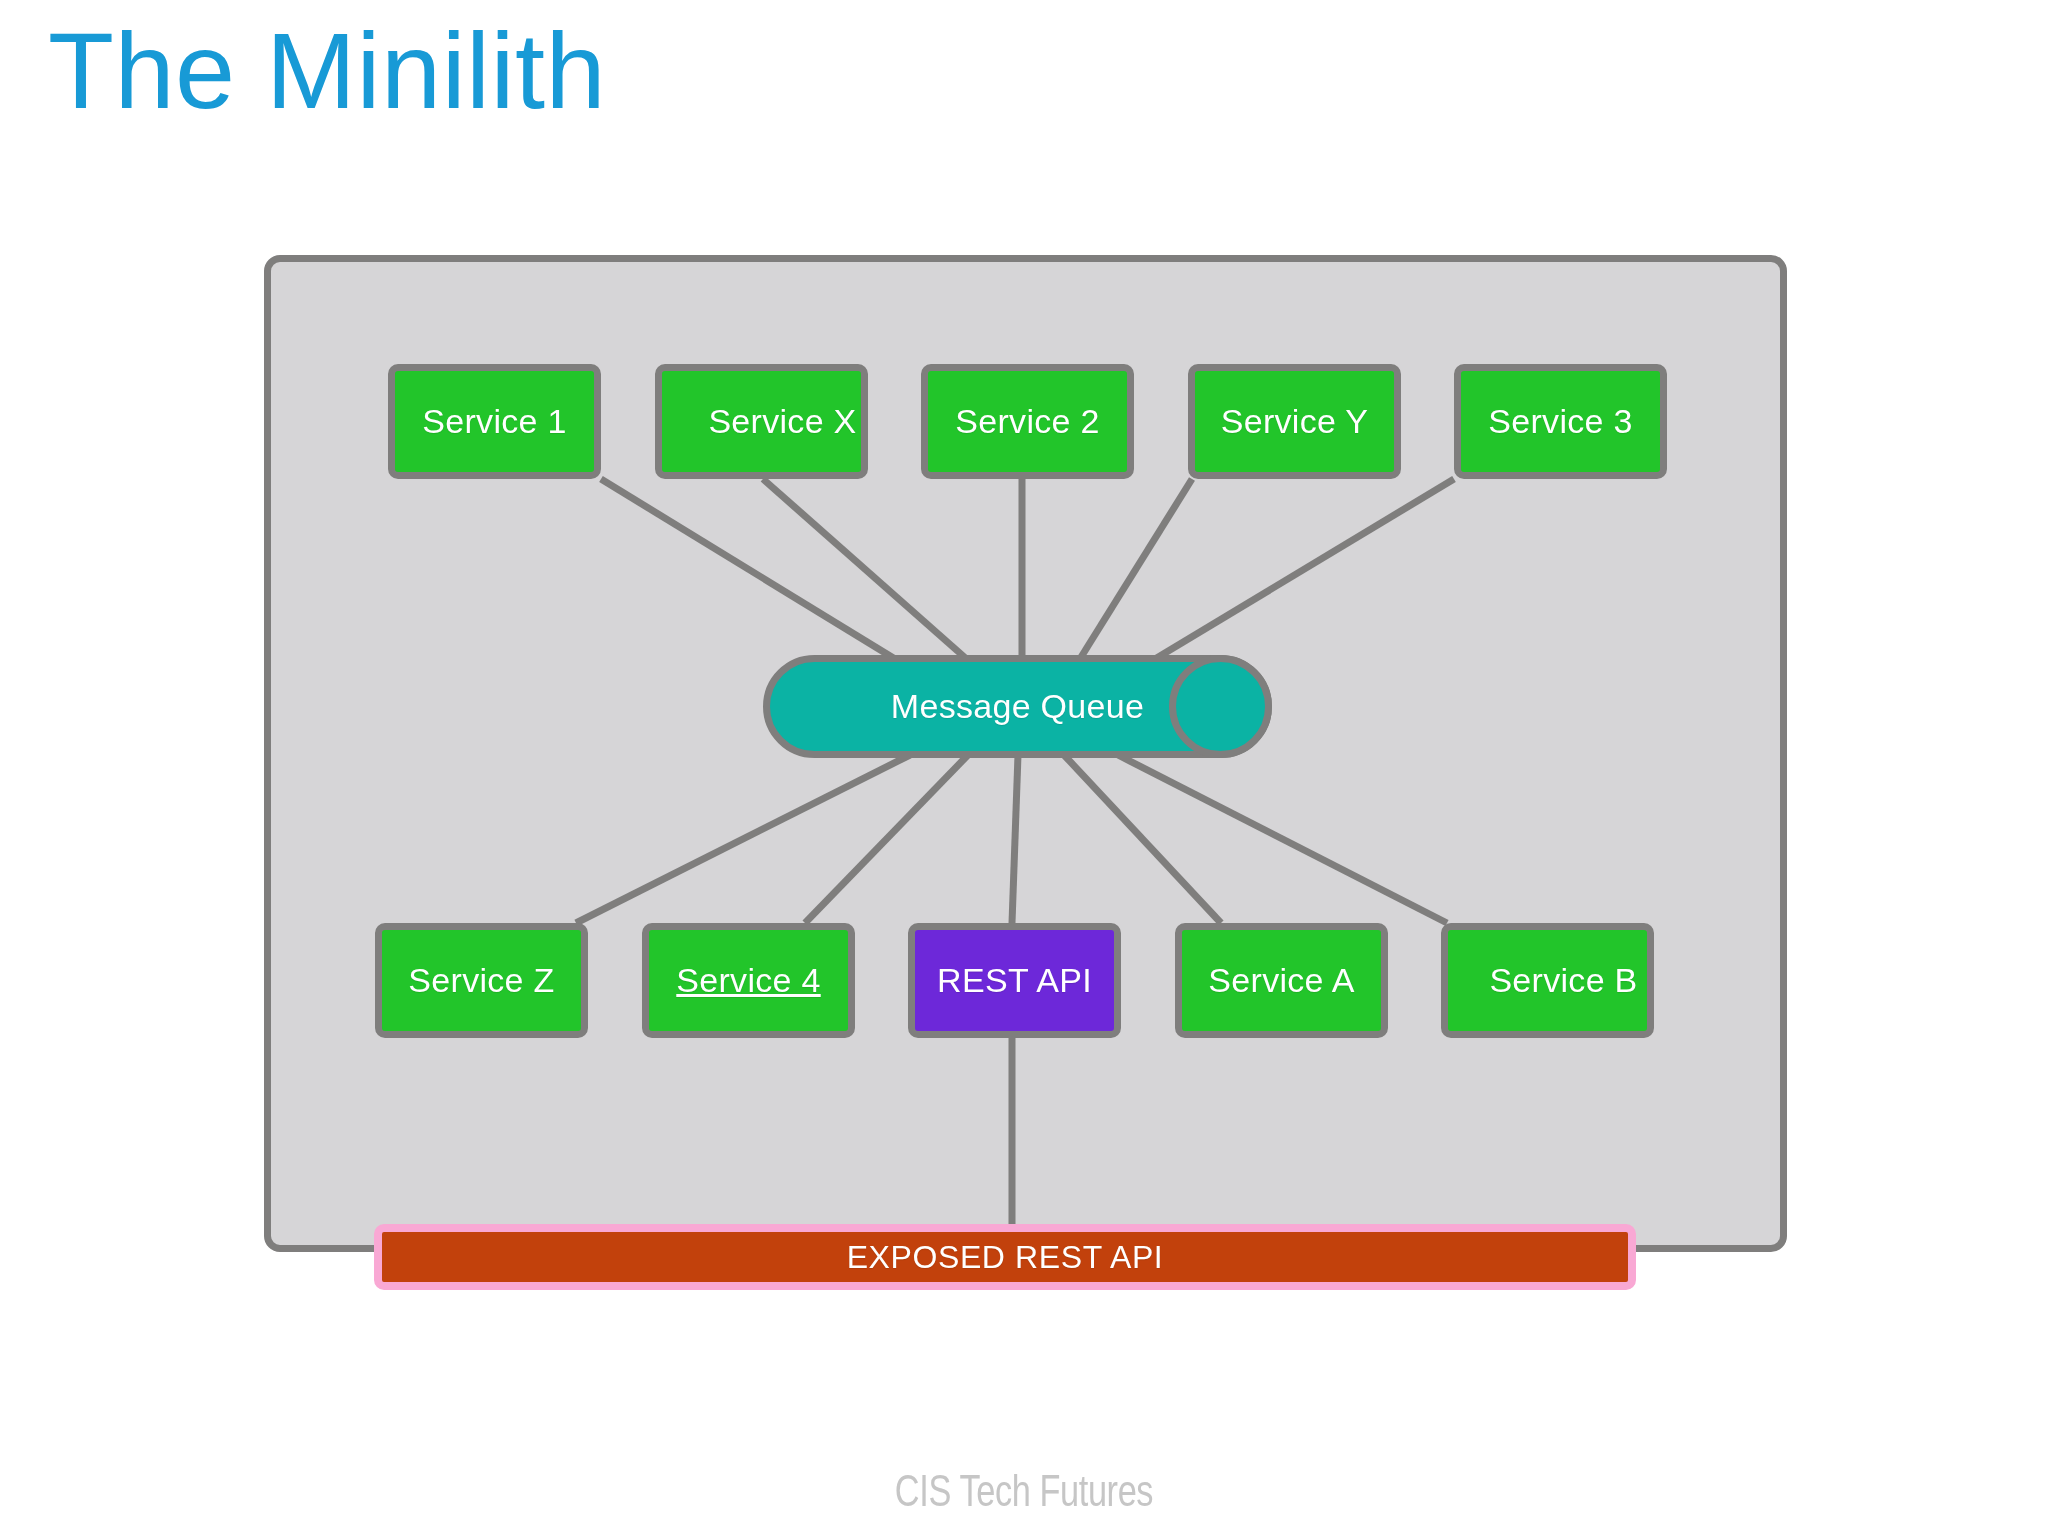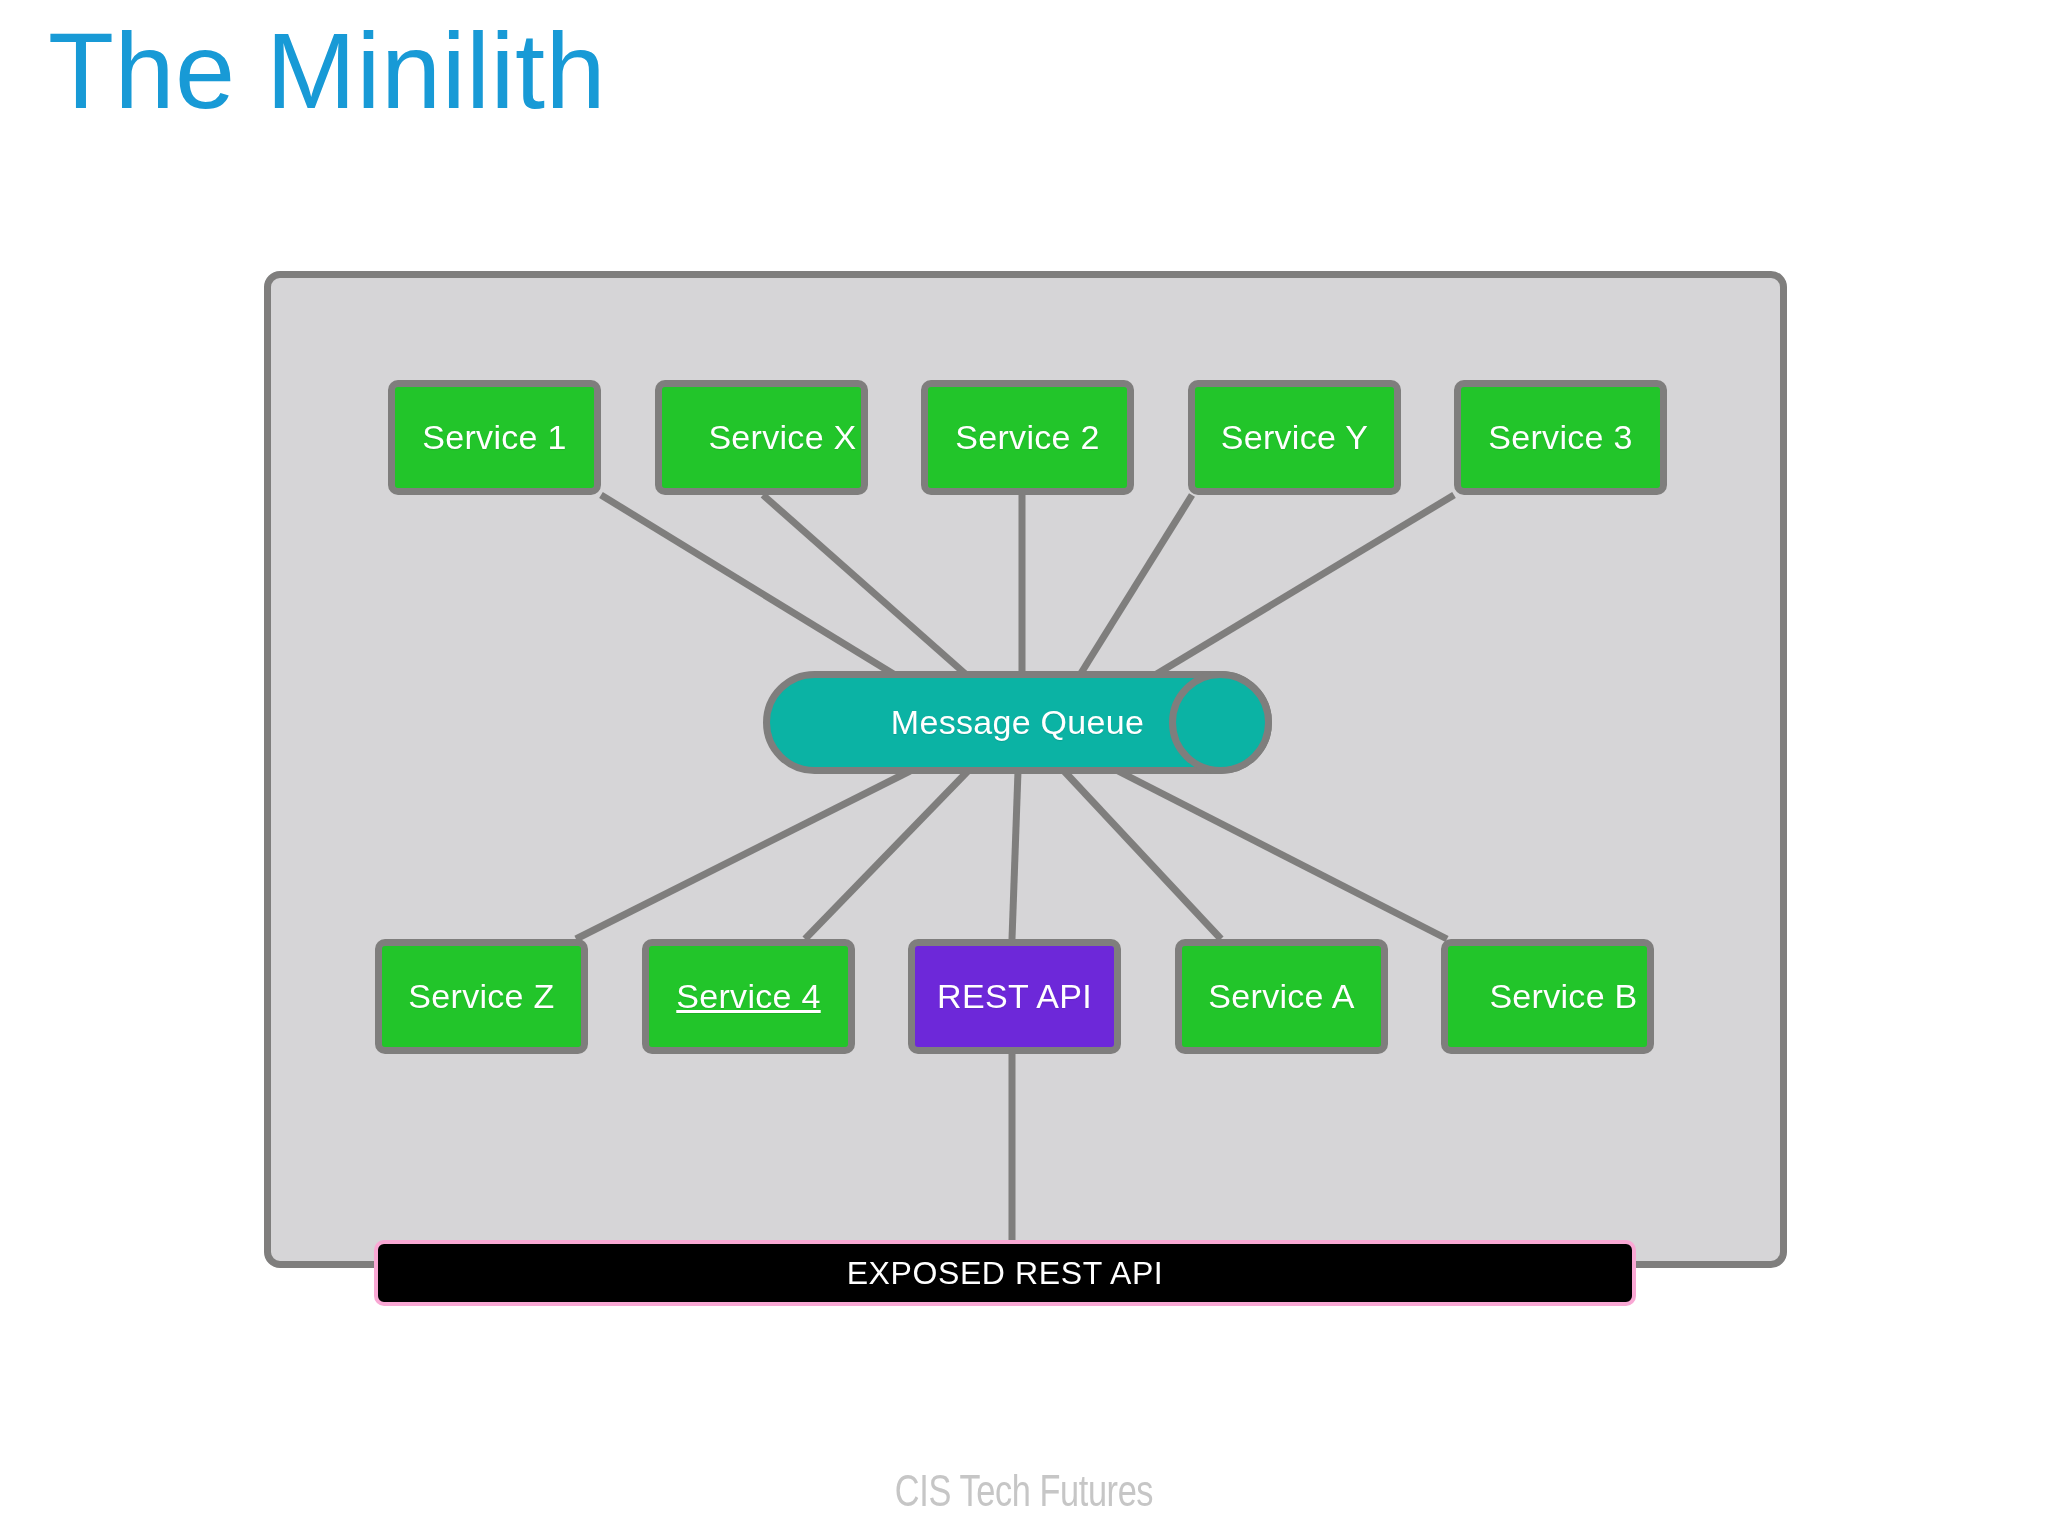--- a/index.html
+++ b/index.html
@@ -27,21 +27,21 @@
     letter-spacing: 0.5px;
     color: #189AD6;
     line-height: 1.2;
     white-space: nowrap;
   }
 
   
   #diagram-stage {
     position: absolute;
     left: 0;
-    top: 16px;
+    top: 0;
     width: 2048px;
     height: 1411px;
   }
 
   
   #minilith-container {
     position: absolute;
     left: 264px;
     top: 255px;
     width: 1523px;
@@ -127,22 +127,22 @@
   }
 
   
   #exposed-rest-api-bar {
     position: absolute;
     left: 374px;
     top: 1224px;
     width: 1262px;
     height: 66px;
     box-sizing: border-box;
-    background: #000000;
-    border: 4px solid #f9a8d4;
+    background: #c2410c;
+    border: 8px solid #f9a8d4;
     border-radius: 10px;
     display: flex;
     align-items: center;
     justify-content: center;
     color: #ffffff;
     font-size: 32px;
     letter-spacing: 0.6px;
     white-space: nowrap;
     text-shadow: 0 1px 1px rgba(0,0,0,0.10);
   }

